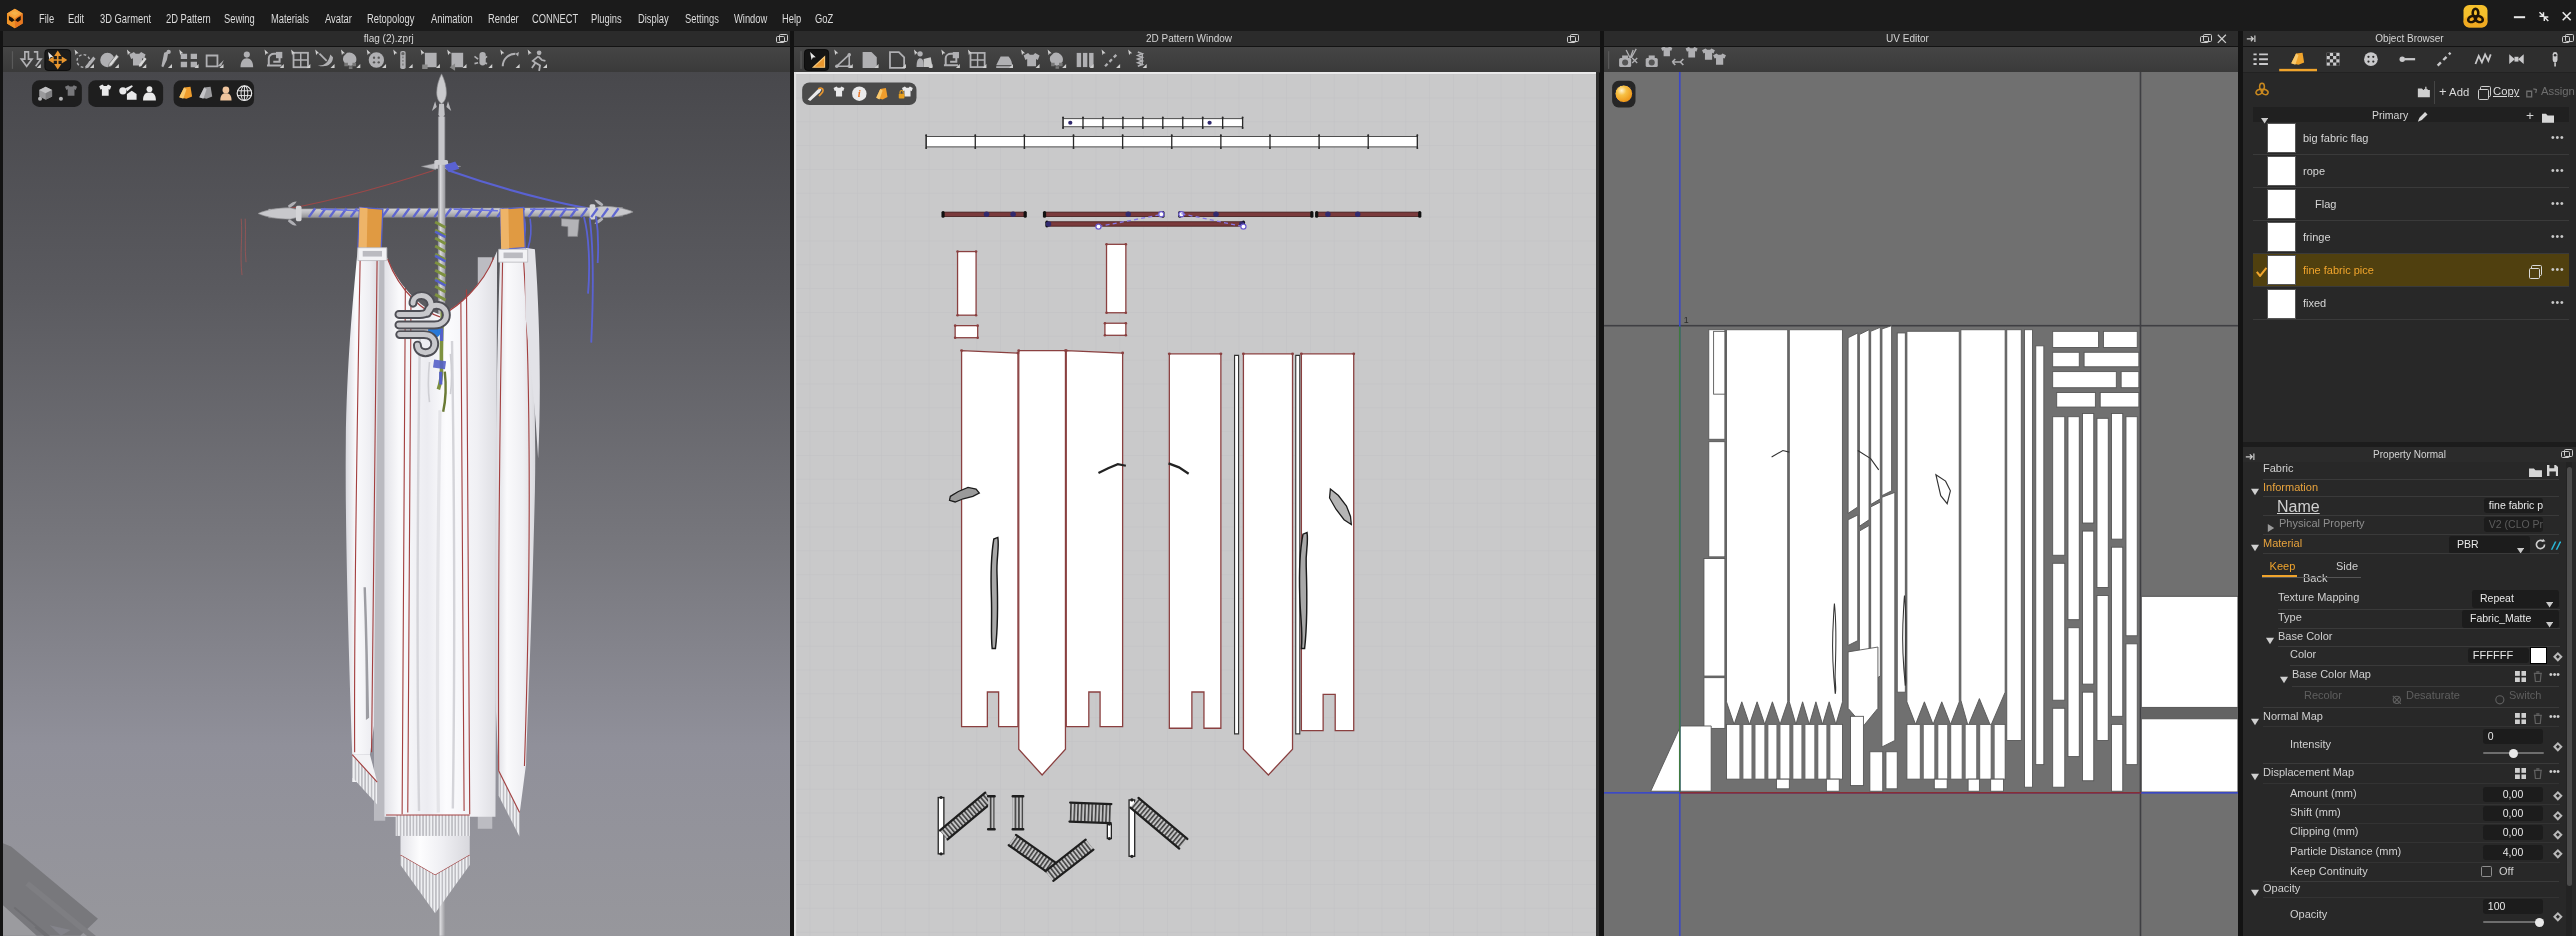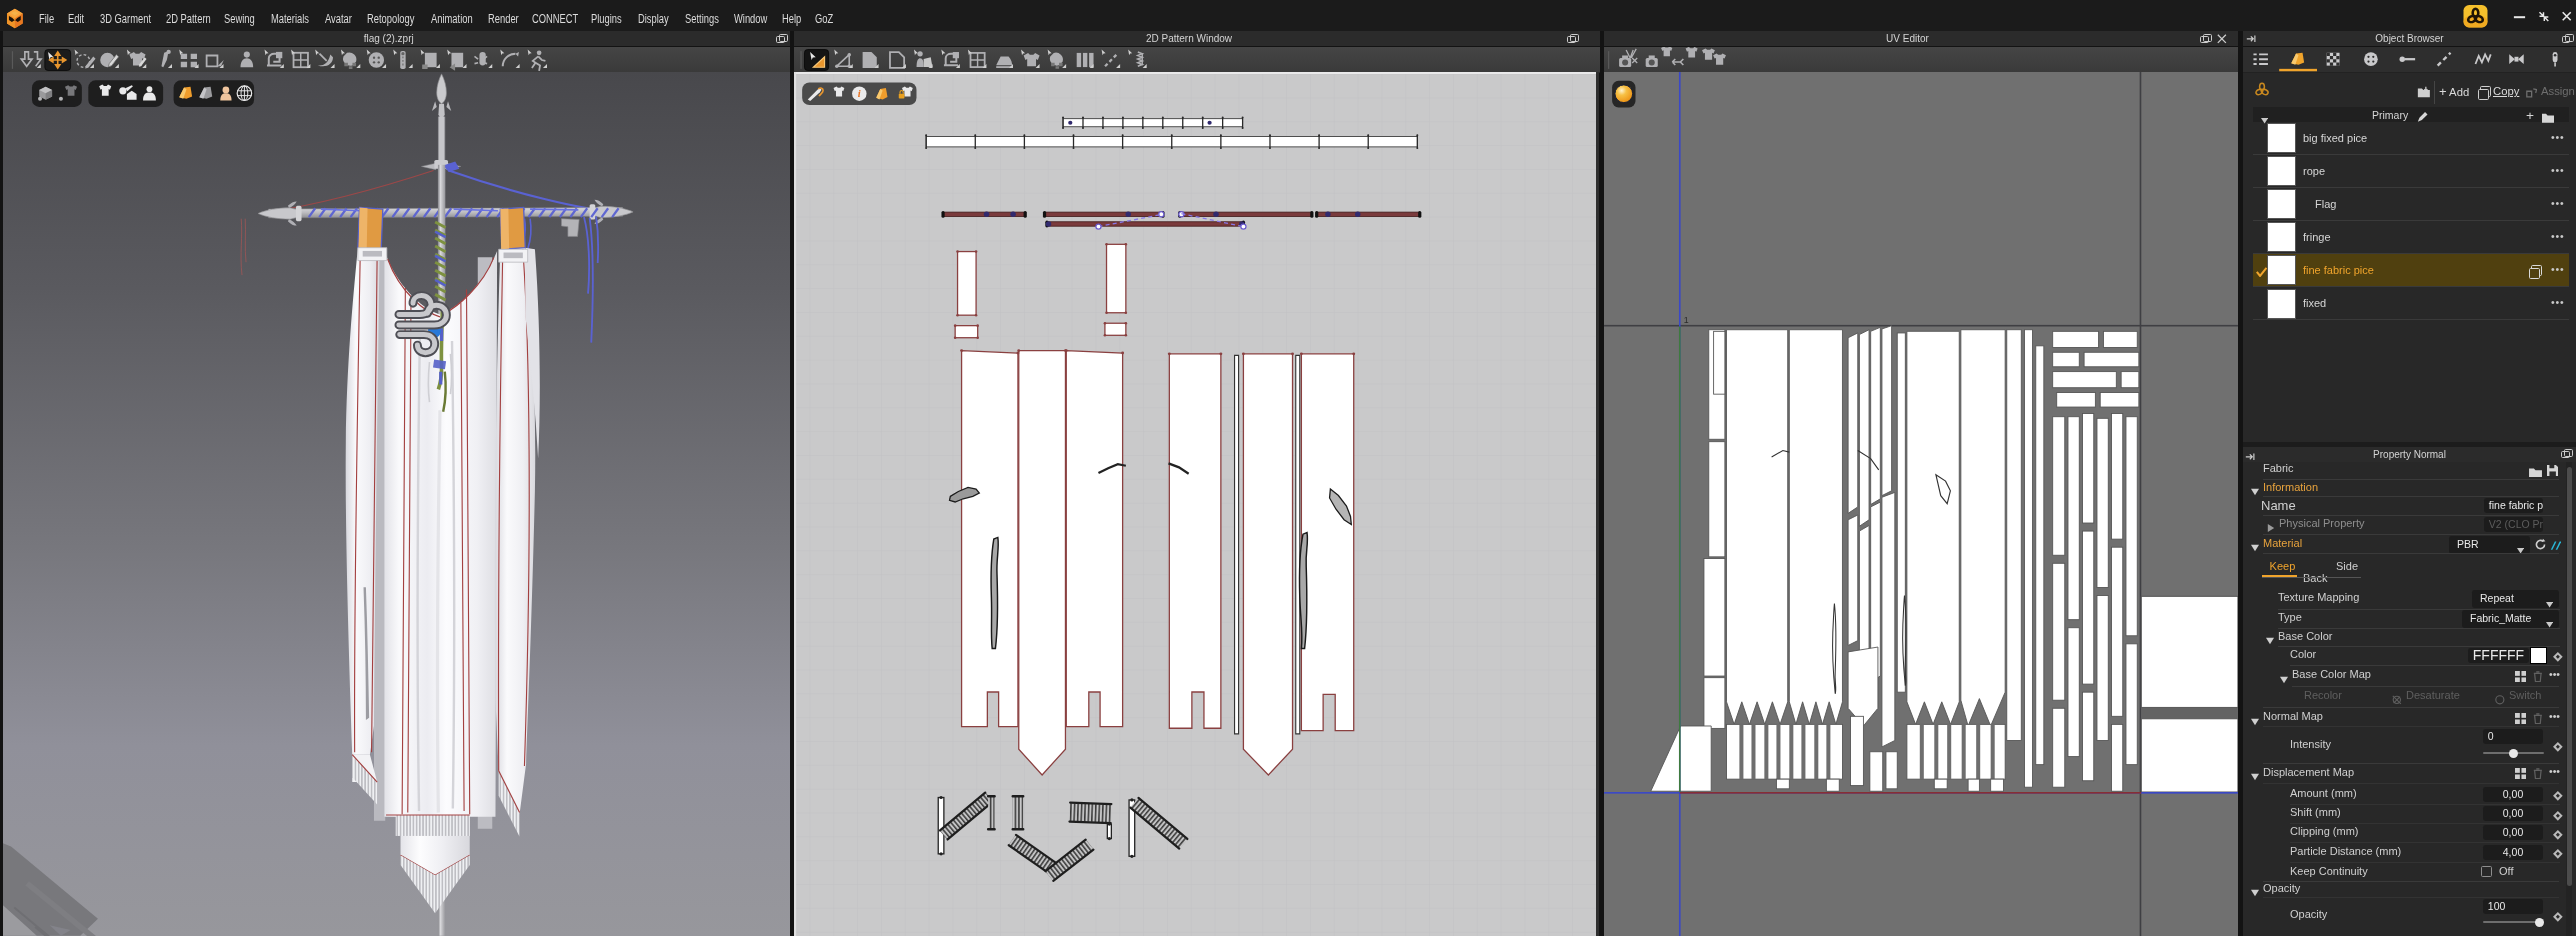--- a/index.html
+++ b/index.html
@@ -854,21 +854,21 @@
       </svg></div>
     <div class="abs" style="left:129px;top:62px;color:#d6d6d6;font-size:10.5px;">Primary</div>
     <div class="abs" style="left:174px;top:63px;width:10.5px;height:10.5px;"><svg width="10.5" height="10.5" viewBox="0 0 13 13">
         <path d="M1,12 l2,-5 7,-7 3,3 -7,7z" fill="#d6d6d6"></path>
       </svg></div>
     <div class="abs" style="left:283px;top:61px;color:#d6d6d6;font-size:13.7px;">+</div>
     <div class="abs" style="left:299px;top:64px;width:12px;height:9.7px;"><svg width="12" height="9.7" viewBox="0 0 15 12">
         <path d="M0,1 h5 l2,2 h8 v9 h-15z" fill="#d6d6d6"></path>
       </svg></div>
     <div class="abs" style="left:24px;top:76px;width:29px;height:30px;background:#fff;border:0.8px solid #555;"></div>
-    <div class="abs" style="left:60px;top:85px;color:#d6d6d6;font-size:11px;">big fixed pice</div>
+    <div class="abs" style="left:60px;top:85px;color:#d6d6d6;font-size:11px;">big fabric flag</div>
     <div class="abs" style="left:308px;top:84px;color:#c9c9c9;font-size:10.5px;letter-spacing:0.8px;">•••</div>
     <div class="abs" style="left:9.7px;top:107px;width:316px;height:0.8px;background:#3a3a3a;"></div>
     <div class="abs" style="left:24px;top:109px;width:29px;height:30px;background:#fff;border:0.8px solid #555;"></div>
     <div class="abs" style="left:60px;top:118px;color:#d6d6d6;font-size:11px;">rope</div>
     <div class="abs" style="left:308px;top:117px;color:#c9c9c9;font-size:10.5px;letter-spacing:0.8px;">•••</div>
     <div class="abs" style="left:9.7px;top:140px;width:316px;height:0.8px;background:#3a3a3a;"></div>
     <div class="abs" style="left:24px;top:142px;width:29px;height:30px;background:#fff;border:0.8px solid #555;"></div>
     <div class="abs" style="left:60px;top:151px;color:#d6d6d6;font-size:11px;margin-left:12px;">Flag</div>
     <div class="abs" style="left:308px;top:150px;color:#c9c9c9;font-size:10.5px;letter-spacing:0.8px;">•••</div>
     <div class="abs" style="left:9.7px;top:173px;width:316px;height:0.8px;background:#3a3a3a;"></div>
@@ -904,21 +904,21 @@
         <path d="M0,0 h11 l3,3 v11 h-14z" fill="#d6d6d6"></path>
         <rect x="3" y="8" width="8" height="6" fill="#2b2b2b"></rect>
         <rect x="3" y="0" width="6" height="4" fill="#2b2b2b"></rect>
       </svg></div>
     <div class="abs" style="left:20px;top:432px;width:296px;height:0.8px;background:#3a3a3a;"></div>
     <div class="abs" style="left:8px;top:437px;width:8px;height:8px;"><svg width="8" height="8" fill="#cfcfcf" viewBox="0 0 10 10">
         <path d="M0,1 h10 l-5,8z"></path>
       </svg></div>
     <div class="abs" style="left:20px;top:434px;color:#e8a33d;font-size:11px;white-space:nowrap;">Information</div>
     <div class="abs" style="left:20px;top:449px;width:296px;height:0.8px;background:#3a3a3a;"></div>
-    <div class="abs" style="left:18px;top:451px;color:#d0d0d0;font-size:13px;white-space:nowrap;">Name</div>
+    <div class="abs" style="left:34px;top:451px;color:#d0d0d0;font-size:16px;white-space:nowrap;text-decoration:underline;">Name</div>
     <div class="abs" style="left:241px;top:451px;width:59px;height:15.3px;background:#1c1c1c;border-radius:2.4px;color:#e8e8e8;font-size:10.5px;line-height:15.3px;text-align:center;padding:0 4.8px;overflow:hidden;white-space:nowrap;">fine fabric pi</div>
     <div class="abs" style="left:20px;top:468px;width:296px;height:0.8px;background:#3a3a3a;"></div>
     <div class="abs" style="left:24px;top:473px;width:8px;height:8px;"><svg width="8" height="8" fill="#9a9a9a" viewBox="0 0 10 10">
         <path d="M1,0 v10 l8,-5z"></path>
       </svg></div>
     <div class="abs" style="left:36px;top:470px;color:#8e8e8e;font-size:11px;white-space:nowrap;">Physical Property</div>
     <div class="abs" style="left:241px;top:470px;width:59px;height:15.3px;background:#1c1c1c;border-radius:2.4px;color:#5c5c5c;font-size:10.5px;line-height:15.3px;text-align:left;padding:0 4.8px;overflow:hidden;white-space:nowrap;">V2 (CLO Pres</div>
     <div class="abs" style="left:20px;top:487px;width:296px;height:0.8px;background:#3a3a3a;"></div>
     <div class="abs" style="left:8px;top:493px;width:8px;height:8px;"><svg width="8" height="8" fill="#cfcfcf" viewBox="0 0 10 10">
         <path d="M0,1 h10 l-5,8z"></path>
@@ -953,21 +953,21 @@
     <div class="abs" style="left:303px;top:569px;width:7.2px;height:5.6px;"><svg width="7.2" height="5.6" viewBox="0 0 9 7">
         <path d="M0,0 h9 l-4.5,7z" fill="#c9c9c9"></path>
       </svg></div>
     <div class="abs" style="left:35px;top:581px;width:282px;height:0.8px;background:#3a3a3a;"></div>
     <div class="abs" style="left:22.5px;top:586px;width:8px;height:8px;"><svg width="8" height="8" fill="#cfcfcf" viewBox="0 0 10 10">
         <path d="M0,1 h10 l-5,8z"></path>
       </svg></div>
     <div class="abs" style="left:35px;top:583px;color:#d0d0d0;font-size:11px;white-space:nowrap;">Base Color</div>
     <div class="abs" style="left:35px;top:599px;width:282px;height:0.8px;background:#3a3a3a;"></div>
     <div class="abs" style="left:47px;top:601px;color:#d0d0d0;font-size:11px;white-space:nowrap;">Color</div>
-    <div class="abs" style="left:225px;top:601px;width:61px;height:15.3px;background:#1c1c1c;border-radius:2.4px;color:#e8e8e8;font-size:14px;line-height:15.3px;text-align:left;padding:0 4.8px;overflow:hidden;white-space:nowrap;">FFFFFF</div>
+    <div class="abs" style="left:225px;top:601px;width:61px;height:15.3px;background:#1c1c1c;border-radius:2.4px;color:#e8e8e8;font-size:11px;line-height:15.3px;text-align:left;padding:0 4.8px;overflow:hidden;white-space:nowrap;">FFFFFF</div>
     <div class="abs" style="left:287px;top:600px;width:17px;height:17px;background:#fff;border:0.8px solid #000;"></div>
     <div class="abs" style="left:310px;top:603px;width:9.7px;height:9.7px;"><svg width="9.7" height="9.7" viewBox="0 0 12 12">
         <path d="M6,0 L12,6 L6,12 L0,6 Z M6,3.5 L8.5,6 L6,8.5 L3.5,6 Z" fill="#b9b9b9" fill-rule="evenodd"></path>
       </svg></div>
     <div class="abs" style="left:47px;top:618px;width:270px;height:0.8px;background:#3a3a3a;"></div>
     <div class="abs" style="left:37px;top:625px;width:8px;height:8px;"><svg width="8" height="8" fill="#cfcfcf" viewBox="0 0 10 10">
         <path d="M0,1 h10 l-5,8z"></path>
       </svg></div>
     <div class="abs" style="left:49px;top:621px;color:#d0d0d0;font-size:11px;white-space:nowrap;">Base Color Map</div>
     <div class="abs" style="left:272px;top:623px;width:11.3px;height:11.3px;"><svg width="11.3" height="11.3" viewBox="0 0 14 14">

